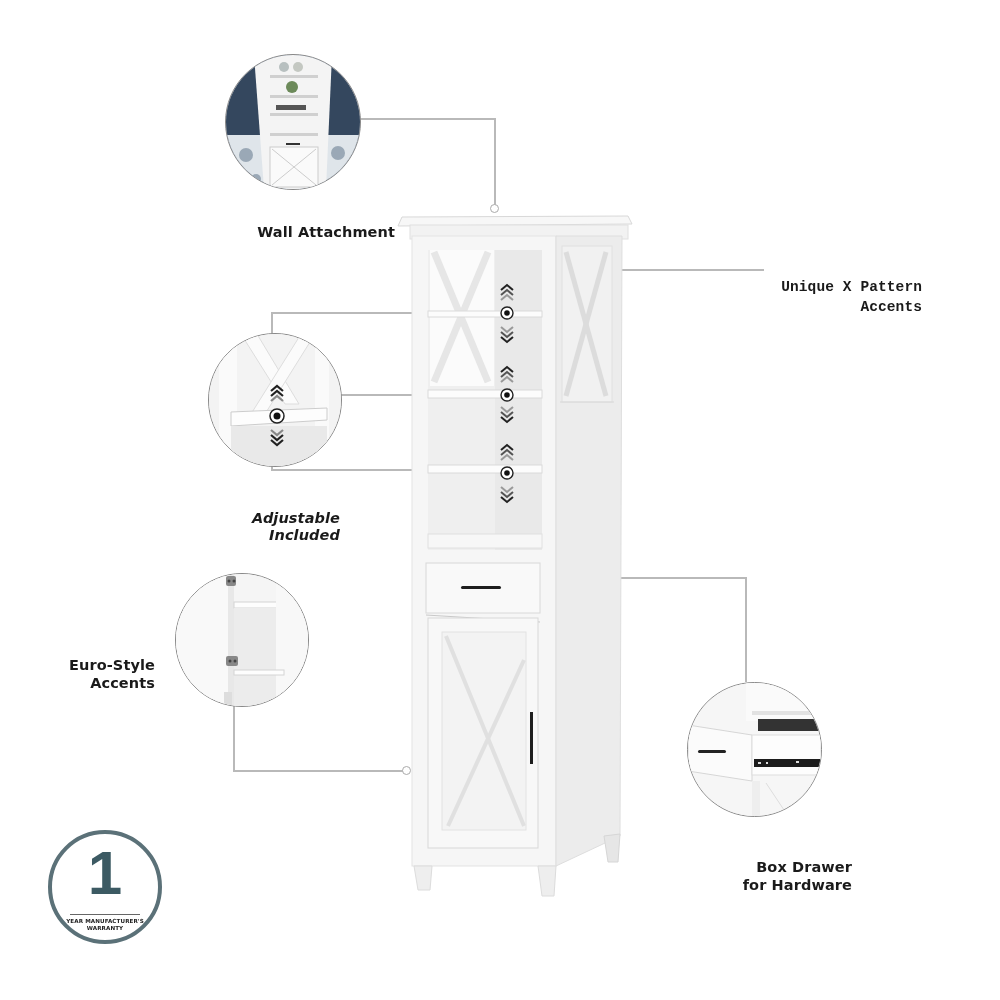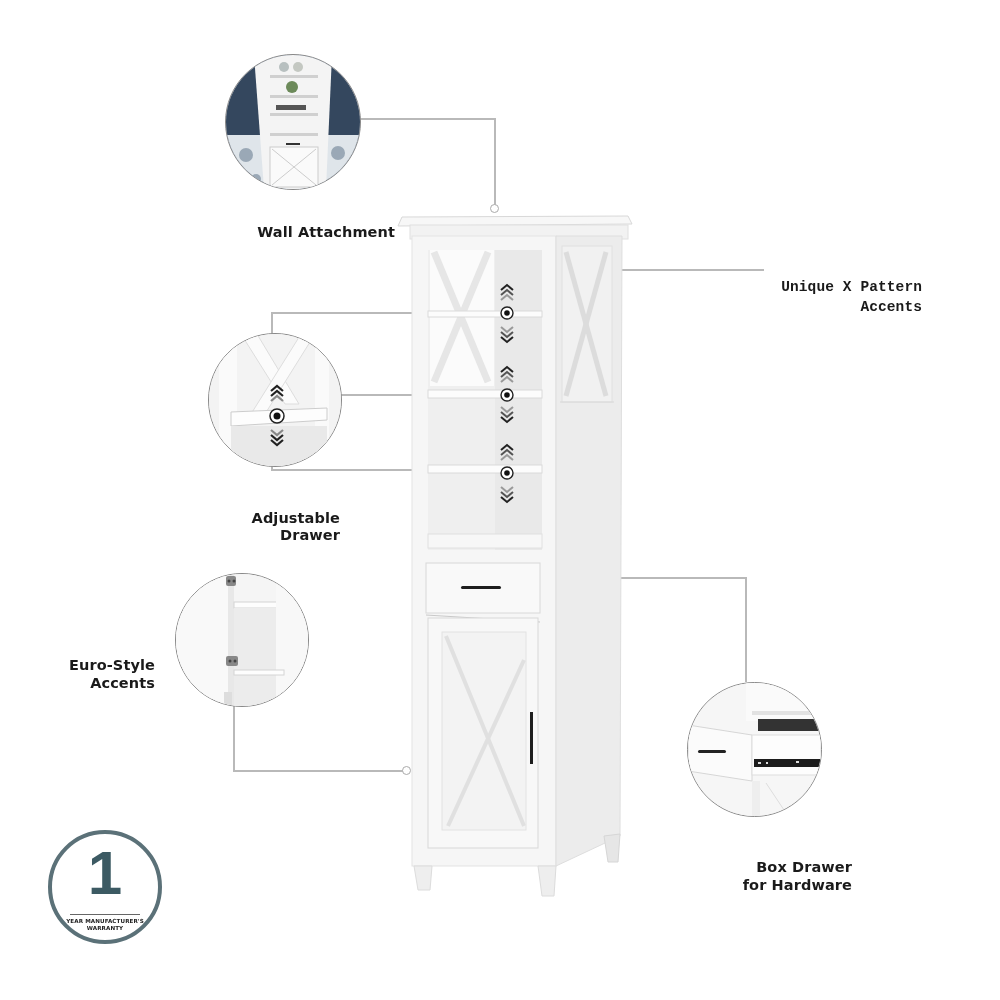--- a/index.html
+++ b/index.html
@@ -134,23 +134,23 @@
   </svg>
 </div>
 
 <div class="label" style="left:195px;top:194px;width:200px;">
   <div>Wall Attachment</div>
 </div>
 <div class="label" style="left:752px;top:249px;width:170px;font-family:Liberation Mono, monospace;">
   <div>Unique X Pattern</div>
   <div>Accents</div>
 </div>
-<div class="label" style="left:210px;top:482px;width:130px;line-height:17px;">
+<div class="label" style="left:210px;top:482px;width:130px;line-height:17px;font-style:italic;">
   <div>Adjustable</div>
-  <div>Drawer</div>
+  <div>Included</div>
 </div>
 <div class="label" style="left:45px;top:628px;width:110px;line-height:18px;">
   <div>Euro-Style</div>
   <div>Accents</div>
 </div>
 <div class="label" style="left:712px;top:830px;width:140px;line-height:18px;">
   <div>Box Drawer</div>
   <div>for Hardware</div>
 </div>
 

